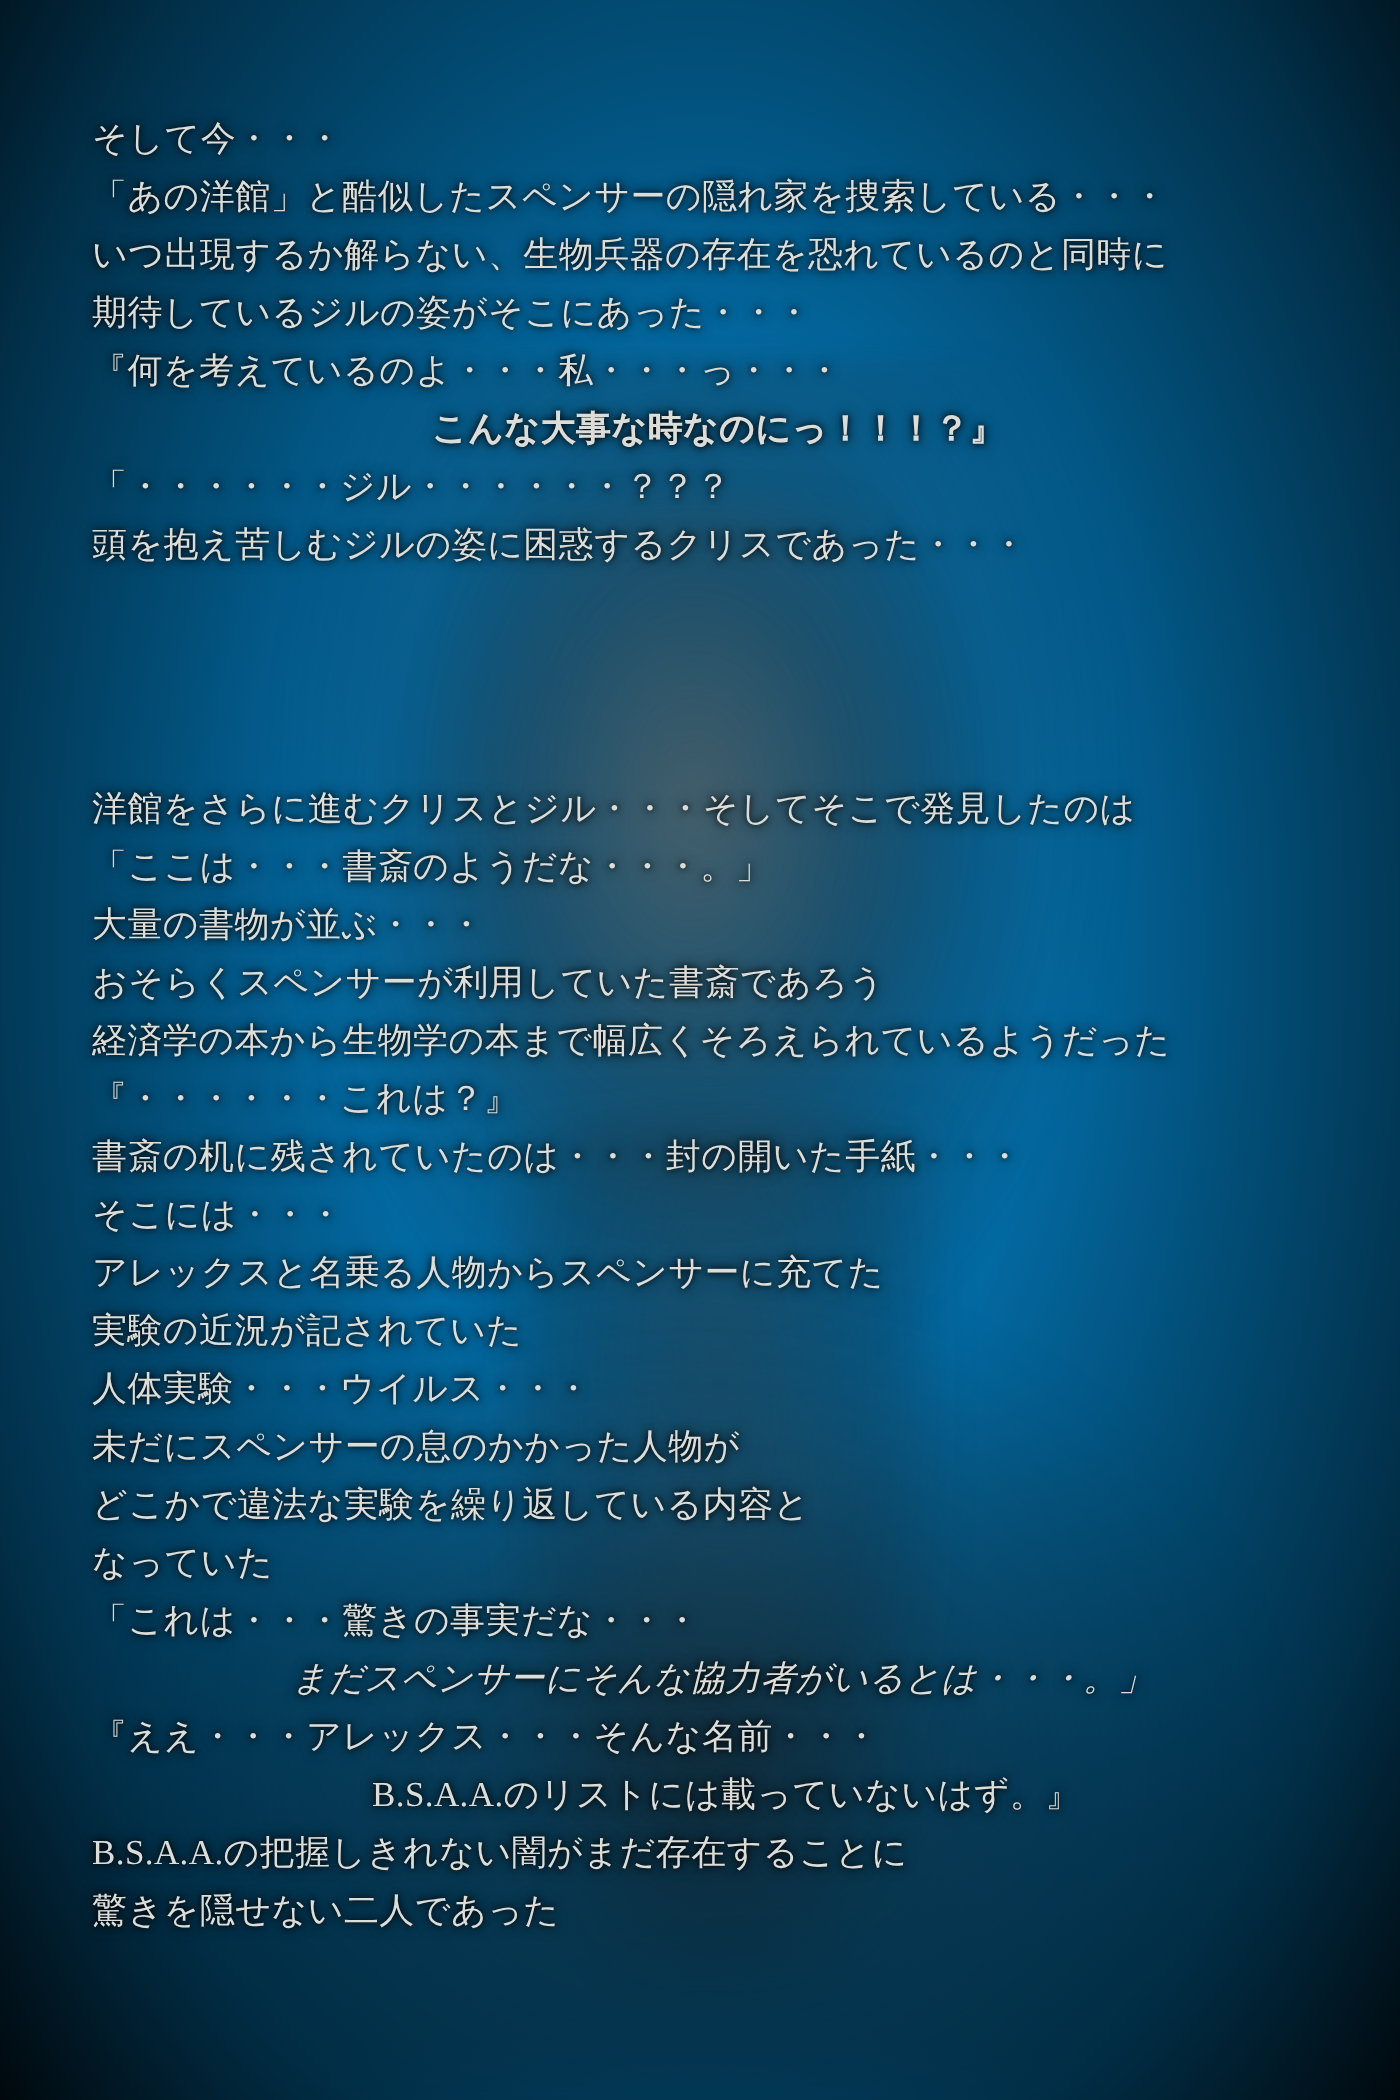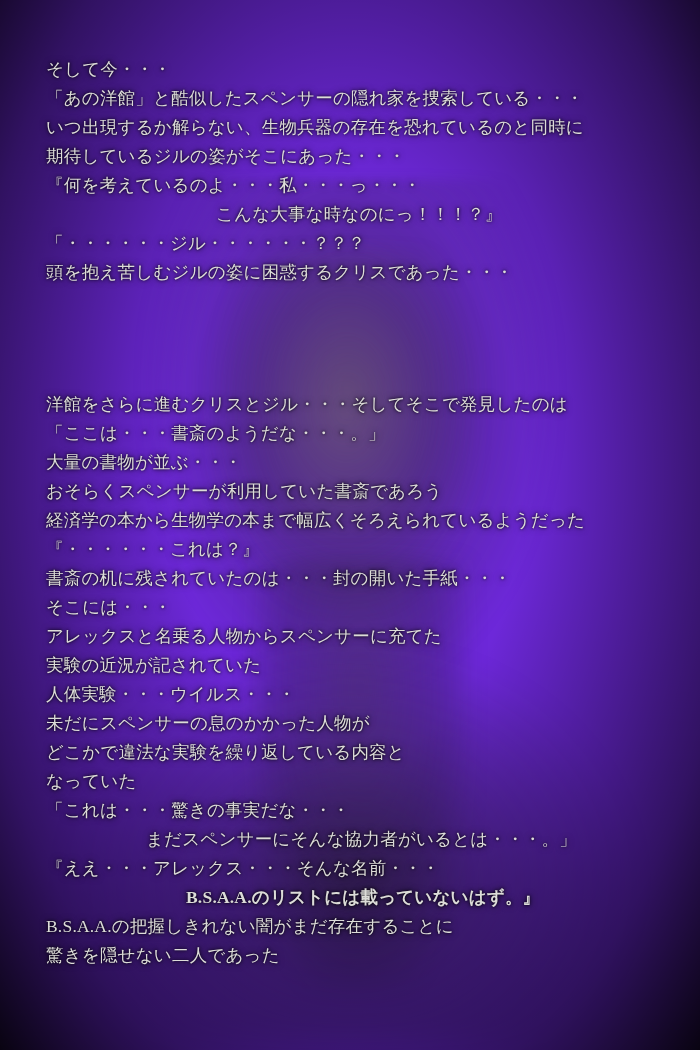--- a/index.html
+++ b/index.html
@@ -88,28 +88,28 @@
     letter-spacing: 0.2px;
     text-shadow: 0 0 3px rgba(0,0,0,0.95), 0 0 7px rgba(0,0,0,0.8);
     white-space: pre-wrap;
   }
   #block-1 { top: 55px; }
   #block-2 { top: 390px; }
   .line {
     display: block;
     min-height: 29px;
   }
-  .indent-1 { padding-left: 170px; }
-  .indent-2 { padding-left: 100px; }
-  .indent-3 { padding-left: 140px; font-weight: bold; }
+  .indent-1 { padding-left: 170px; font-weight: bold; }
+  .indent-2 { padding-left: 100px; font-style: italic; }
+  .indent-3 { padding-left: 140px; }
 </style>
 </head>
 <body>
 
-<div id="page" style="background: #6d28d9;">
+<div id="page" style="background: #0369a1;">
 
   <div class="bg-figure">
     <div class="glow-a"></div>
     <div class="glow-b"></div>
     <div class="glow-c"></div>
     <div class="glow-d"></div>
     <div class="vignette"></div>
   </div>
 
   <div class="text-layer">

